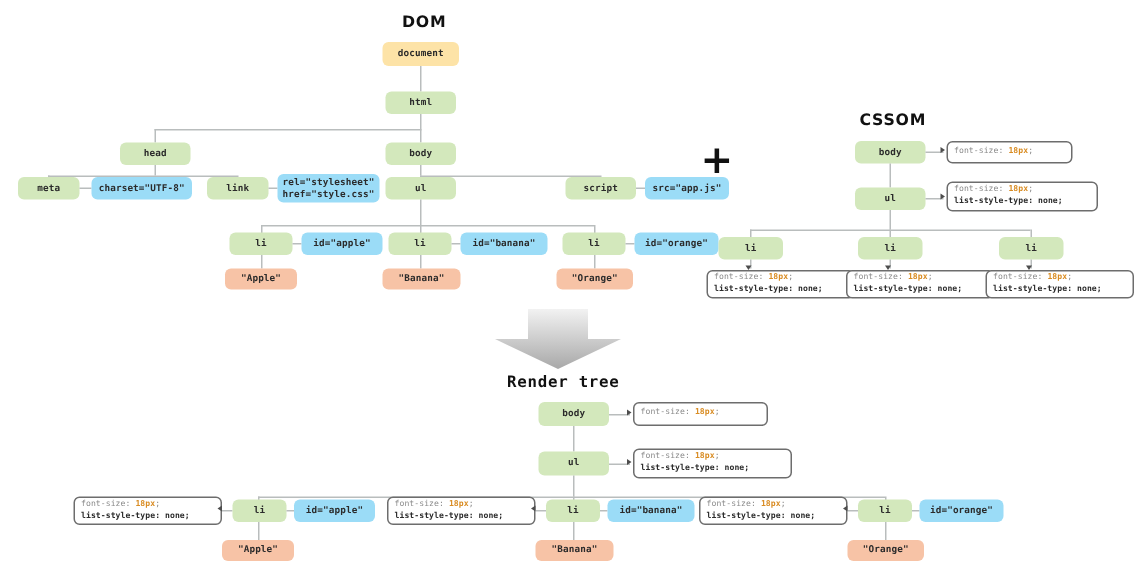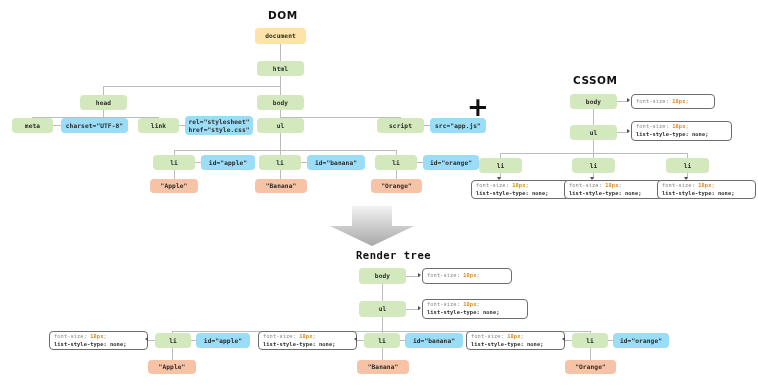--- a/index.html
+++ b/index.html
@@ -209,21 +209,21 @@
   <svg class="bigarrow" style="left:330px;top:206px;" width="84" height="40" viewBox="0 0 84 40">
     <defs>
       <linearGradient id="gArrow" x1="0" y1="0" x2="0" y2="1">
         <stop offset="0%" stop-color="#f2f2f2"></stop>
         <stop offset="100%" stop-color="#a8a8a8"></stop>
       </linearGradient>
     </defs>
     <polygon points="22,0 62,0 62,20 84,20 42,40 0,20 22,20" fill="url(#gArrow)"></polygon>
   </svg>
 
-  <div class="sec-title mono" style="left:356px;top:249px;">Render tree</div>
+  <div class="sec-title mono" style="left:338px;top:249px;">Render tree</div>
 
   <div class="node n-el" style="left:359px;top:268px;width:47px;height:16px;">body</div>
   <div class="ln lnh" style="left:406px;top:276px;width:14px;"></div>
   <div class="ah ah-r" style="left:418px;top:273.4px;"></div>
   <div class="rule" style="left:422px;top:268px;width:90px;height:16px;">
     <span><span>font-size:</span> <span class="val">18px</span><span>;</span></span>
   </div>
 
   <div class="ln lnv" style="left:382px;top:284px;height:17px;"></div>
 

